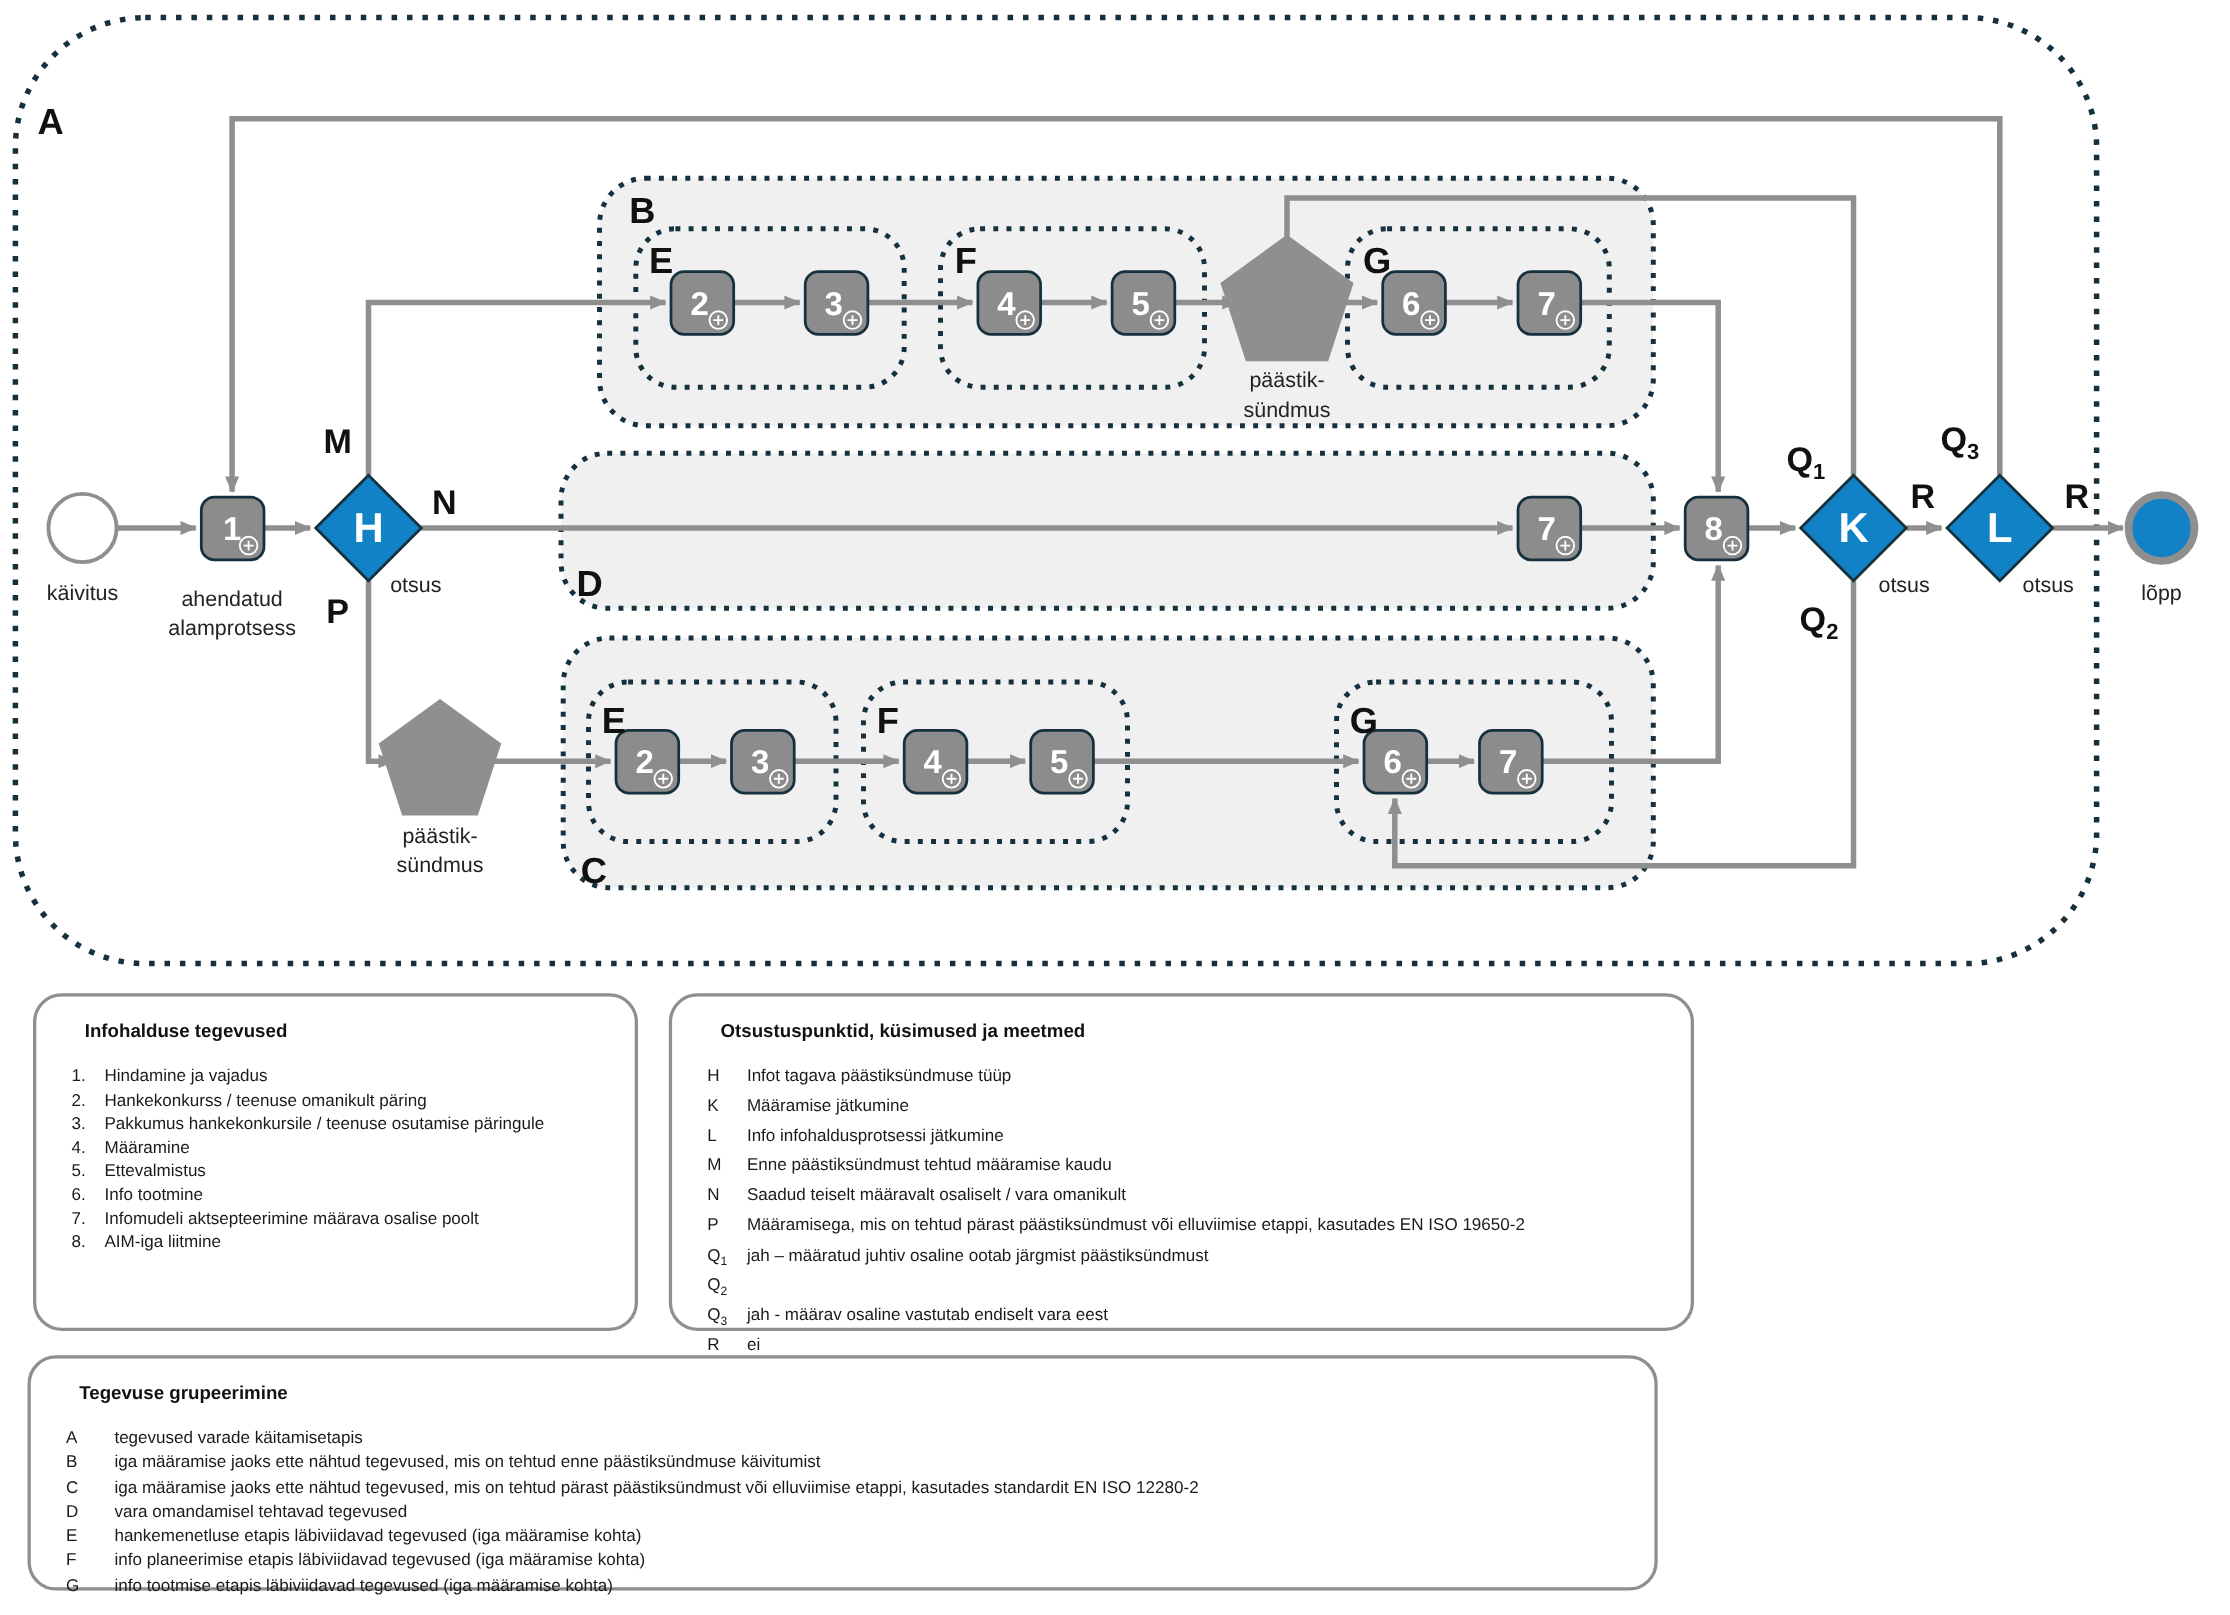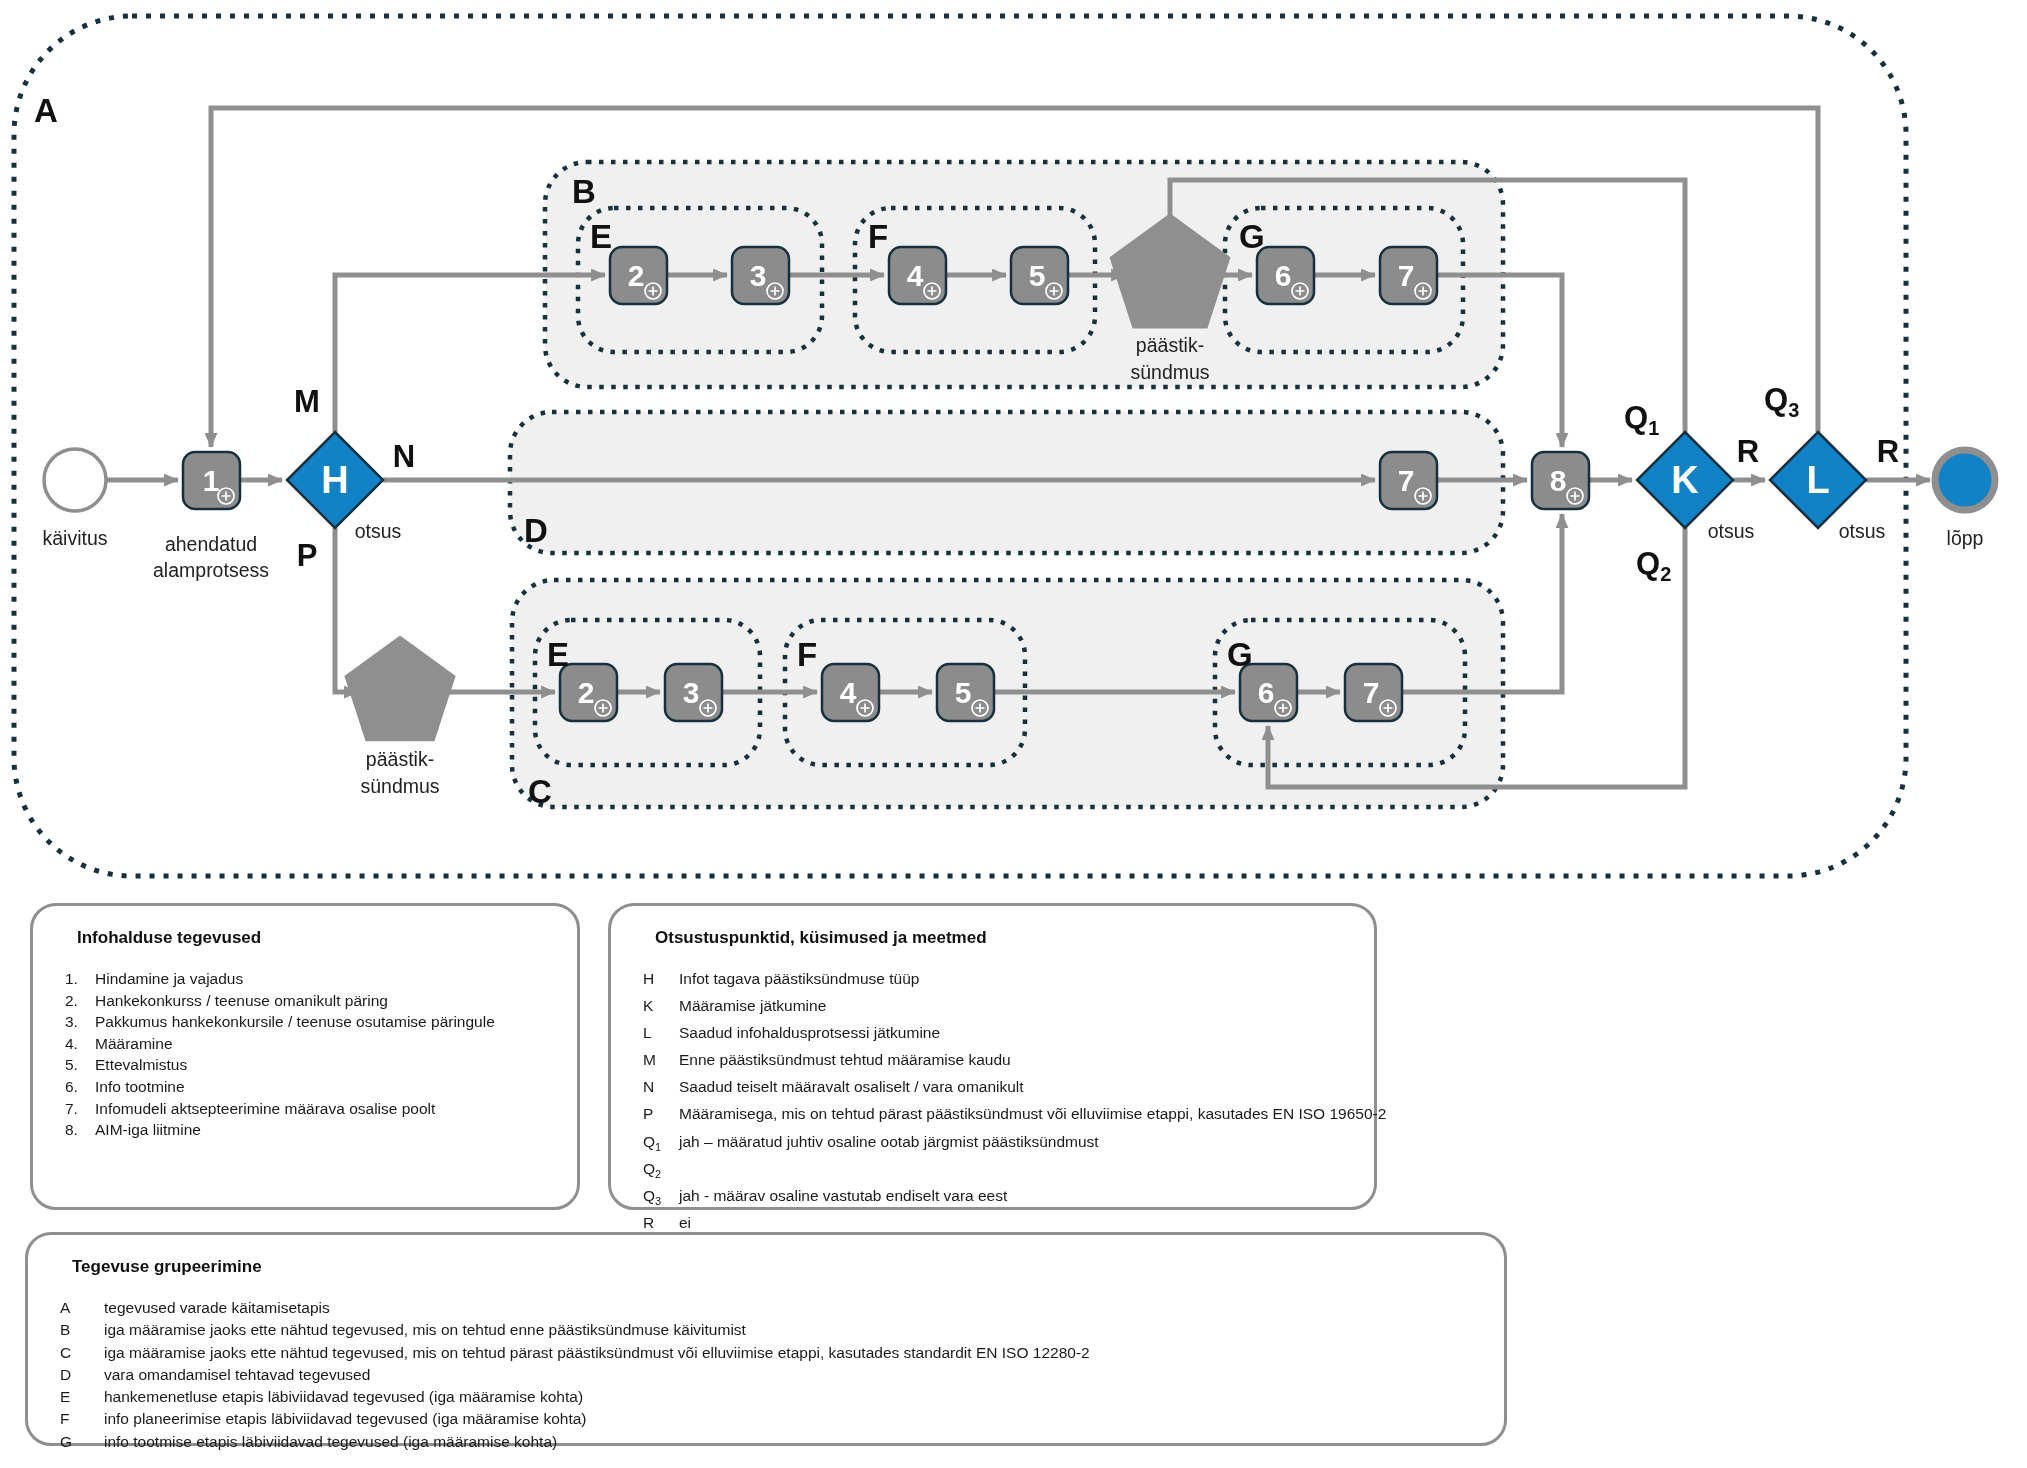--- a/index.html
+++ b/index.html
@@ -270,34 +270,34 @@
           <span class="term">7.</span>
           <span class="desc">Infomudeli aktsepteerimine määrava osalise poolt</span>
         </div>
         <div class="legend-row">
           <span class="term">8.</span>
           <span class="desc">AIM-iga liitmine</span>
         </div>
       </div>
   </div>
 
-  <div id="legend-decisions" class="legend-box" style="left:608px;top:903px;width:769px;height:307px;">
+  <div id="legend-decisions" class="legend-box" style="left:608px;top:903px;width:932px;height:307px;">
     <div class="legend-title">Otsustuspunktid, küsimused ja meetmed</div>
     <div class="legend-rows">
         <div class="legend-row">
           <span class="term"><span>H</span><span class="term-sub"></span></span>
           <span class="desc">Infot tagava päästiksündmuse tüüp</span>
         </div>
         <div class="legend-row">
           <span class="term"><span>K</span><span class="term-sub"></span></span>
           <span class="desc">Määramise jätkumine</span>
         </div>
         <div class="legend-row">
           <span class="term"><span>L</span><span class="term-sub"></span></span>
-          <span class="desc">Saadud infohaldusprotsessi jätkumine</span>
+          <span class="desc">Info infohaldusprotsessi jätkumine</span>
         </div>
         <div class="legend-row">
           <span class="term"><span>M</span><span class="term-sub"></span></span>
           <span class="desc">Enne päästiksündmust tehtud määramise kaudu</span>
         </div>
         <div class="legend-row">
           <span class="term"><span>N</span><span class="term-sub"></span></span>
           <span class="desc">Saadud teiselt määravalt osaliselt / vara omanikult</span>
         </div>
         <div class="legend-row">

